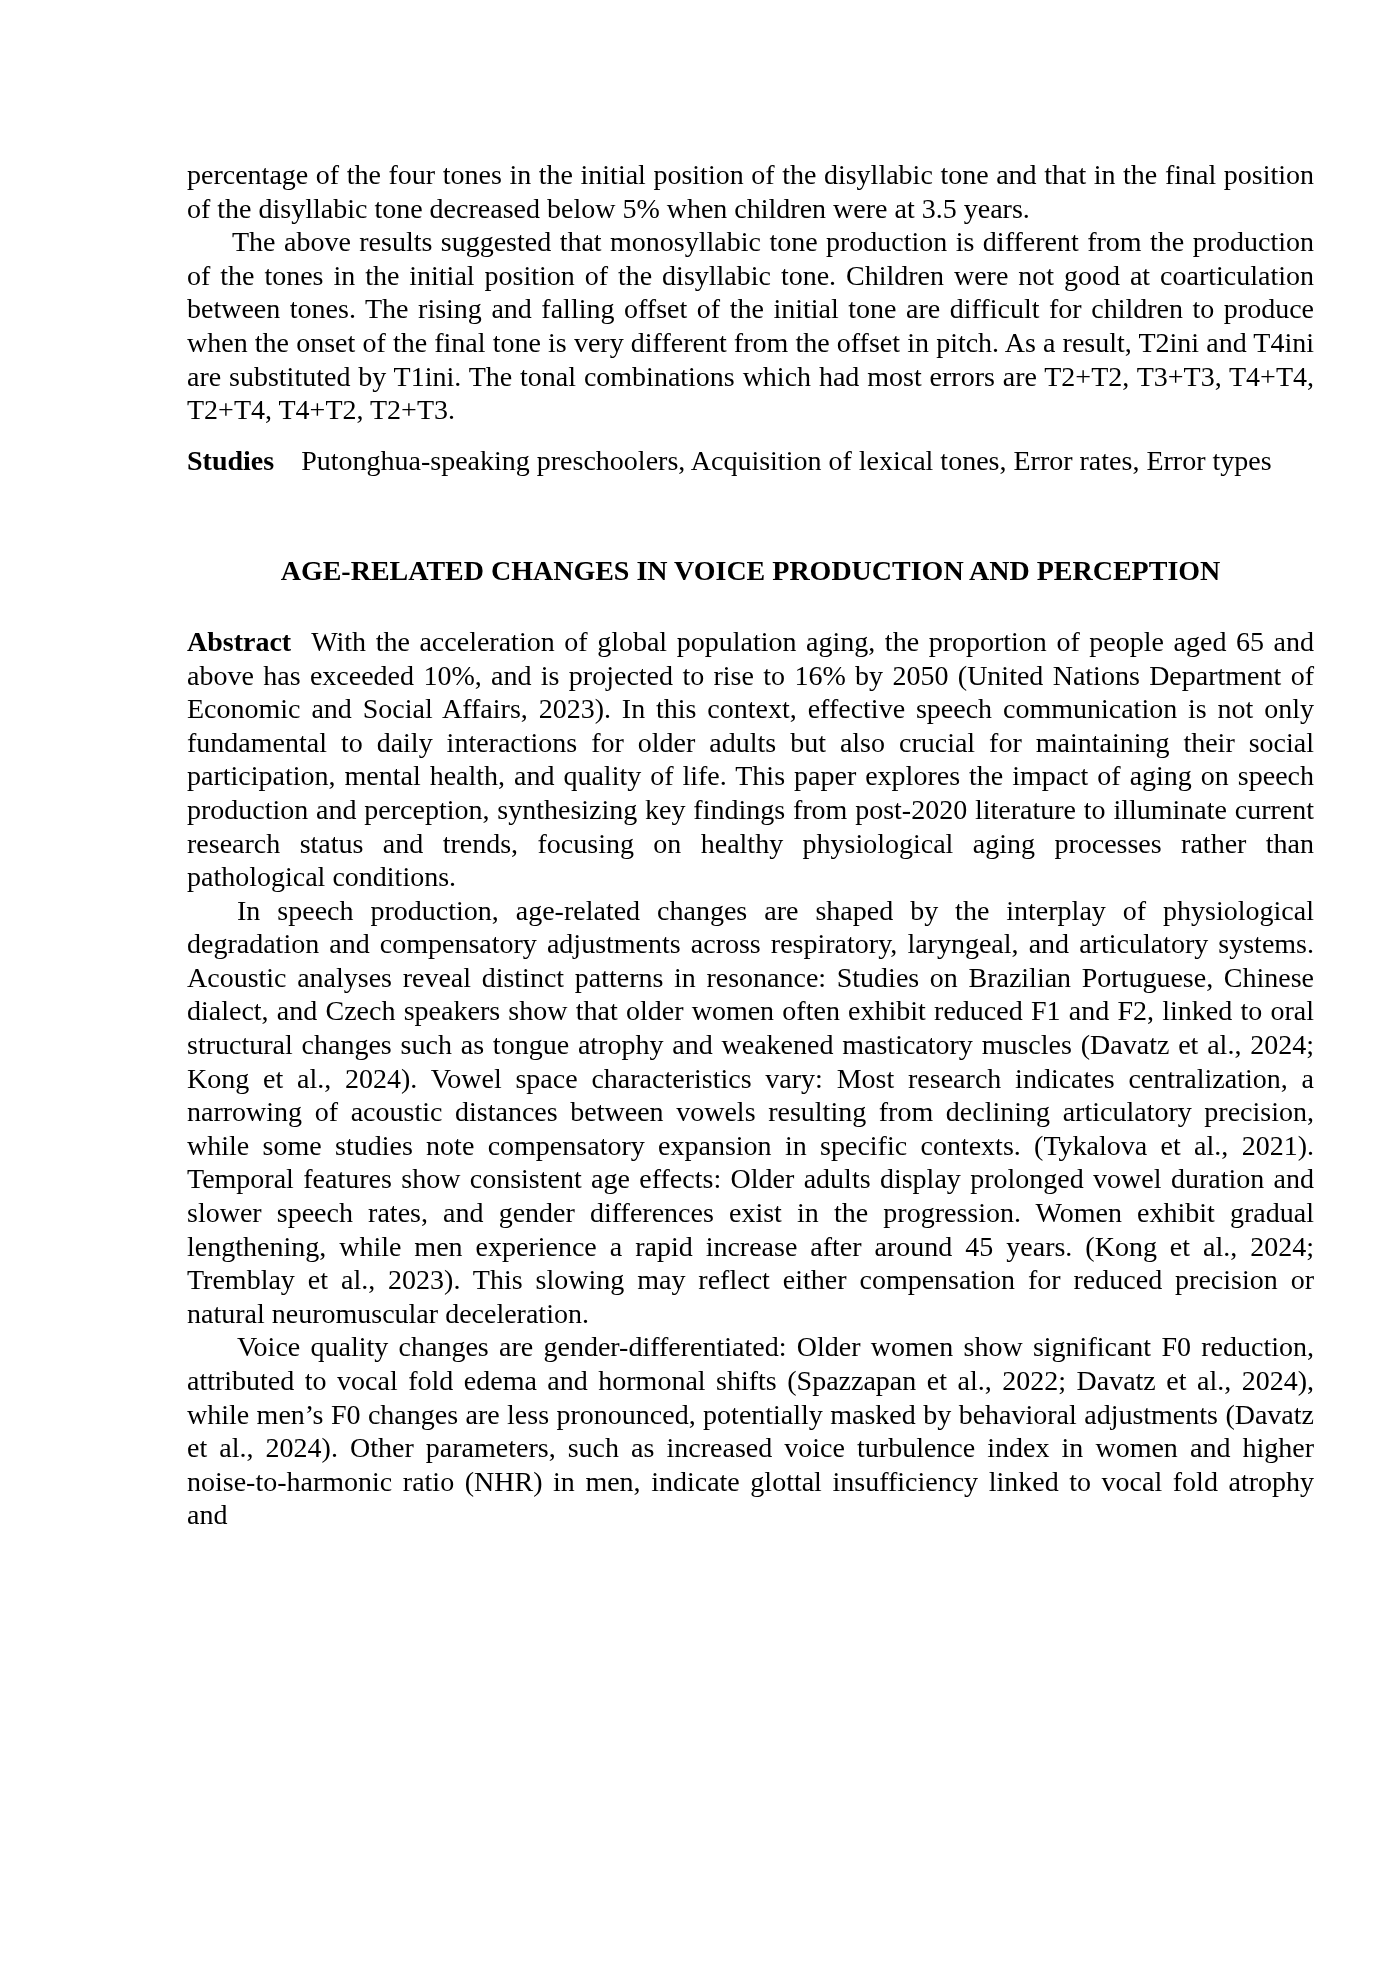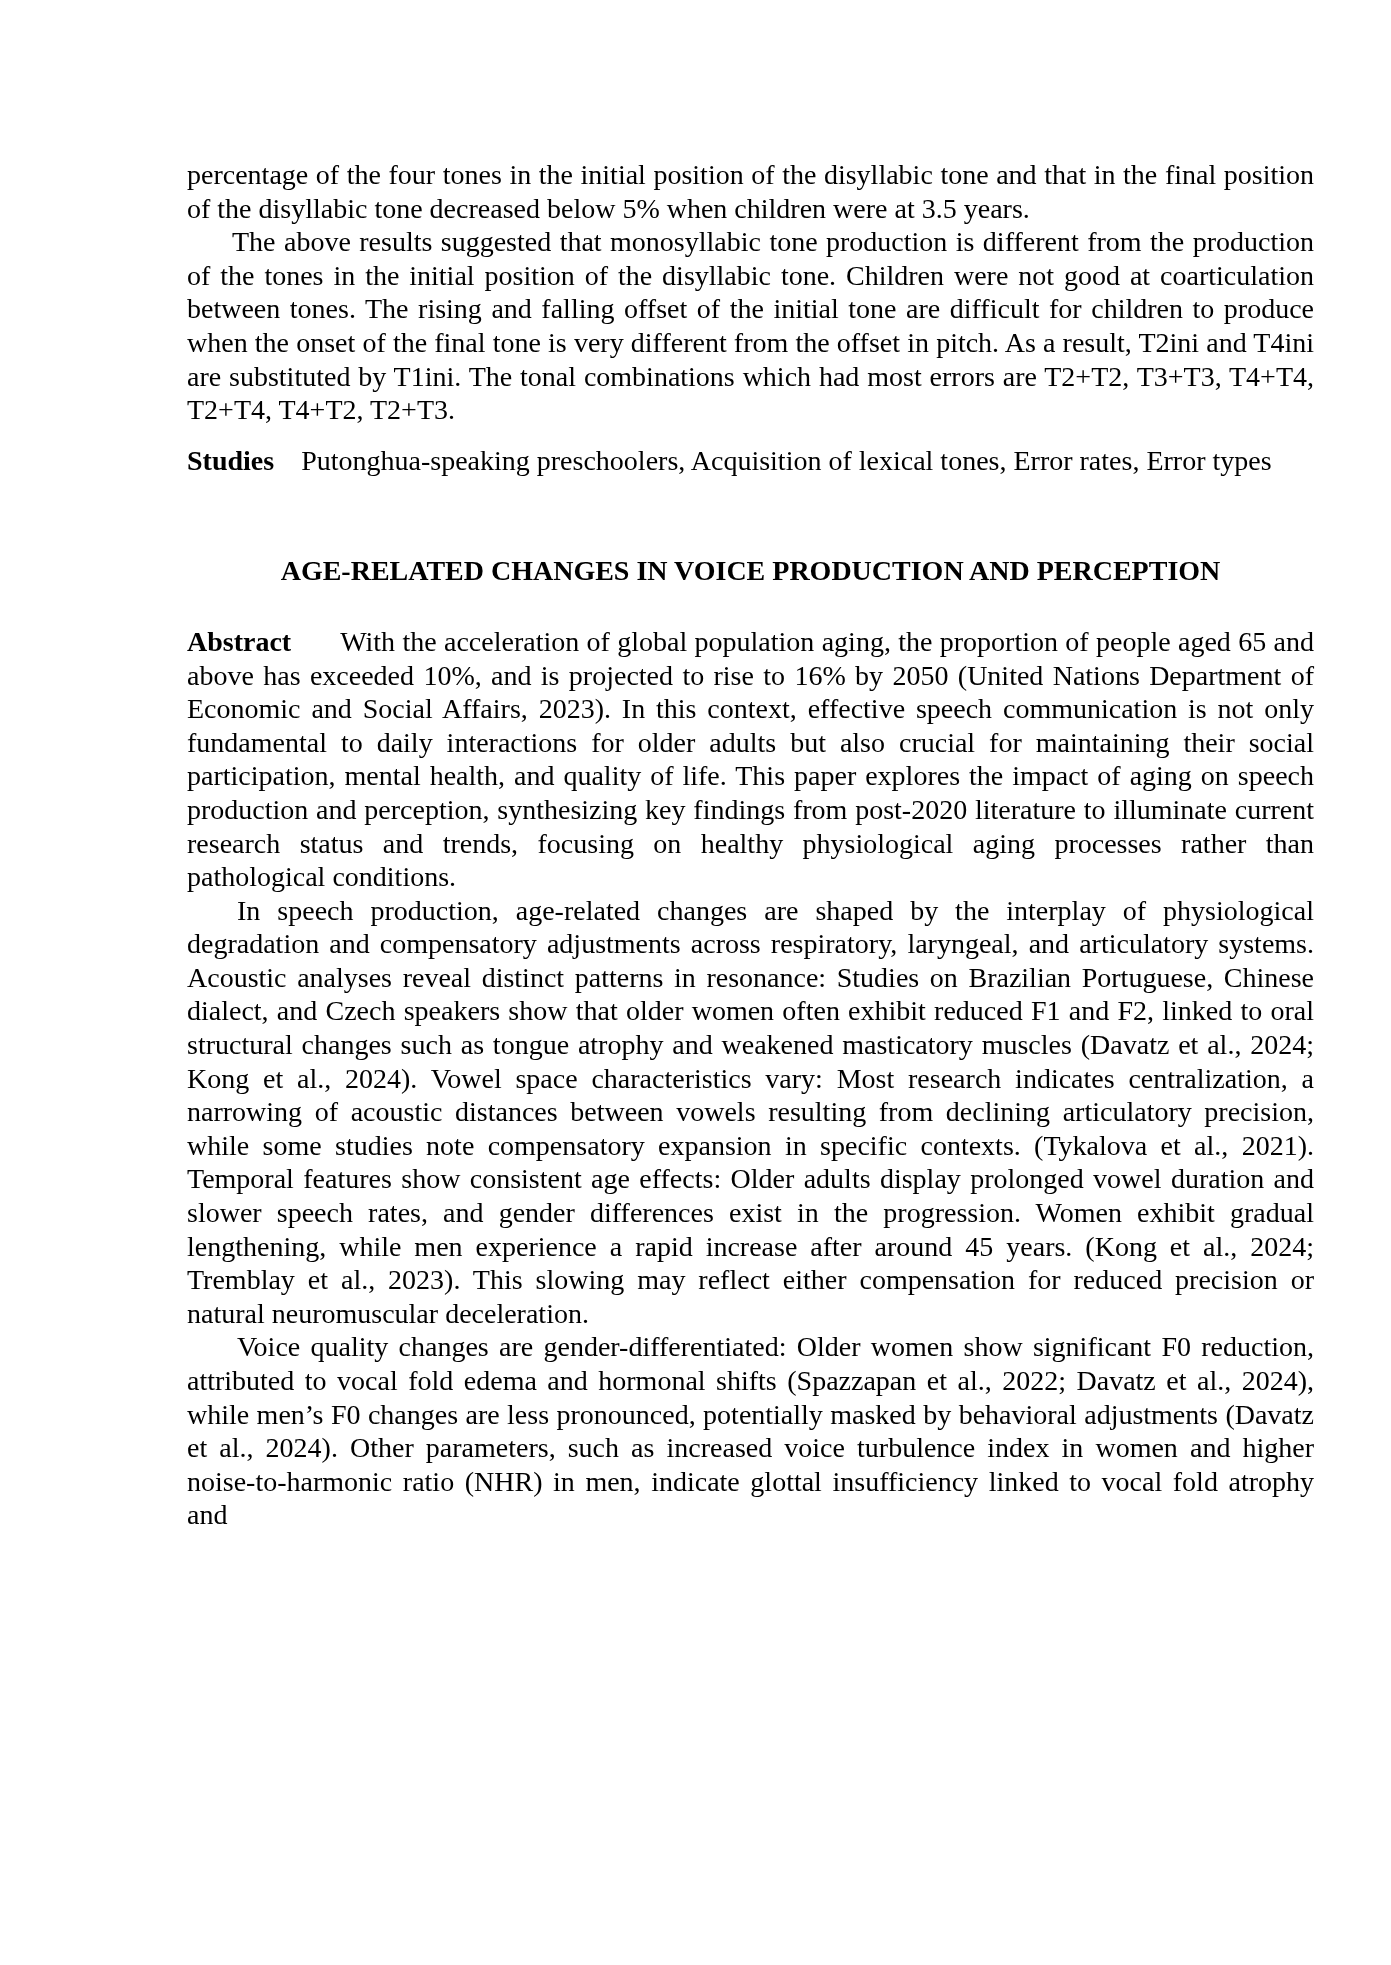--- a/index.html
+++ b/index.html
@@ -25,21 +25,21 @@
     text-align: justify;
     hyphens: none;
     overflow-wrap: normal;
   }
   .indent-sm { text-indent: 45px; }
   .indent    { text-indent: 50px; font-family: Liberation Serif, serif; }
   .keywords-para { margin-top: 17px; }
   .abstract-para { margin-top: 37px; }
   .label { font-weight: bold; }
   .keywords-para .label { margin-right: 27px; }
-  .abstract-para .label { margin-right: 49px; }
+  .abstract-para .label { margin-right: 20px; }
   .article-title {
     margin: 77px 0 8px 0;
     font-size: 28px;
     line-height: 33.6px;
     font-weight: bold;
     text-align: center;
   }
   .article-author {
     margin-top: 33.6px;
     text-align: center;

